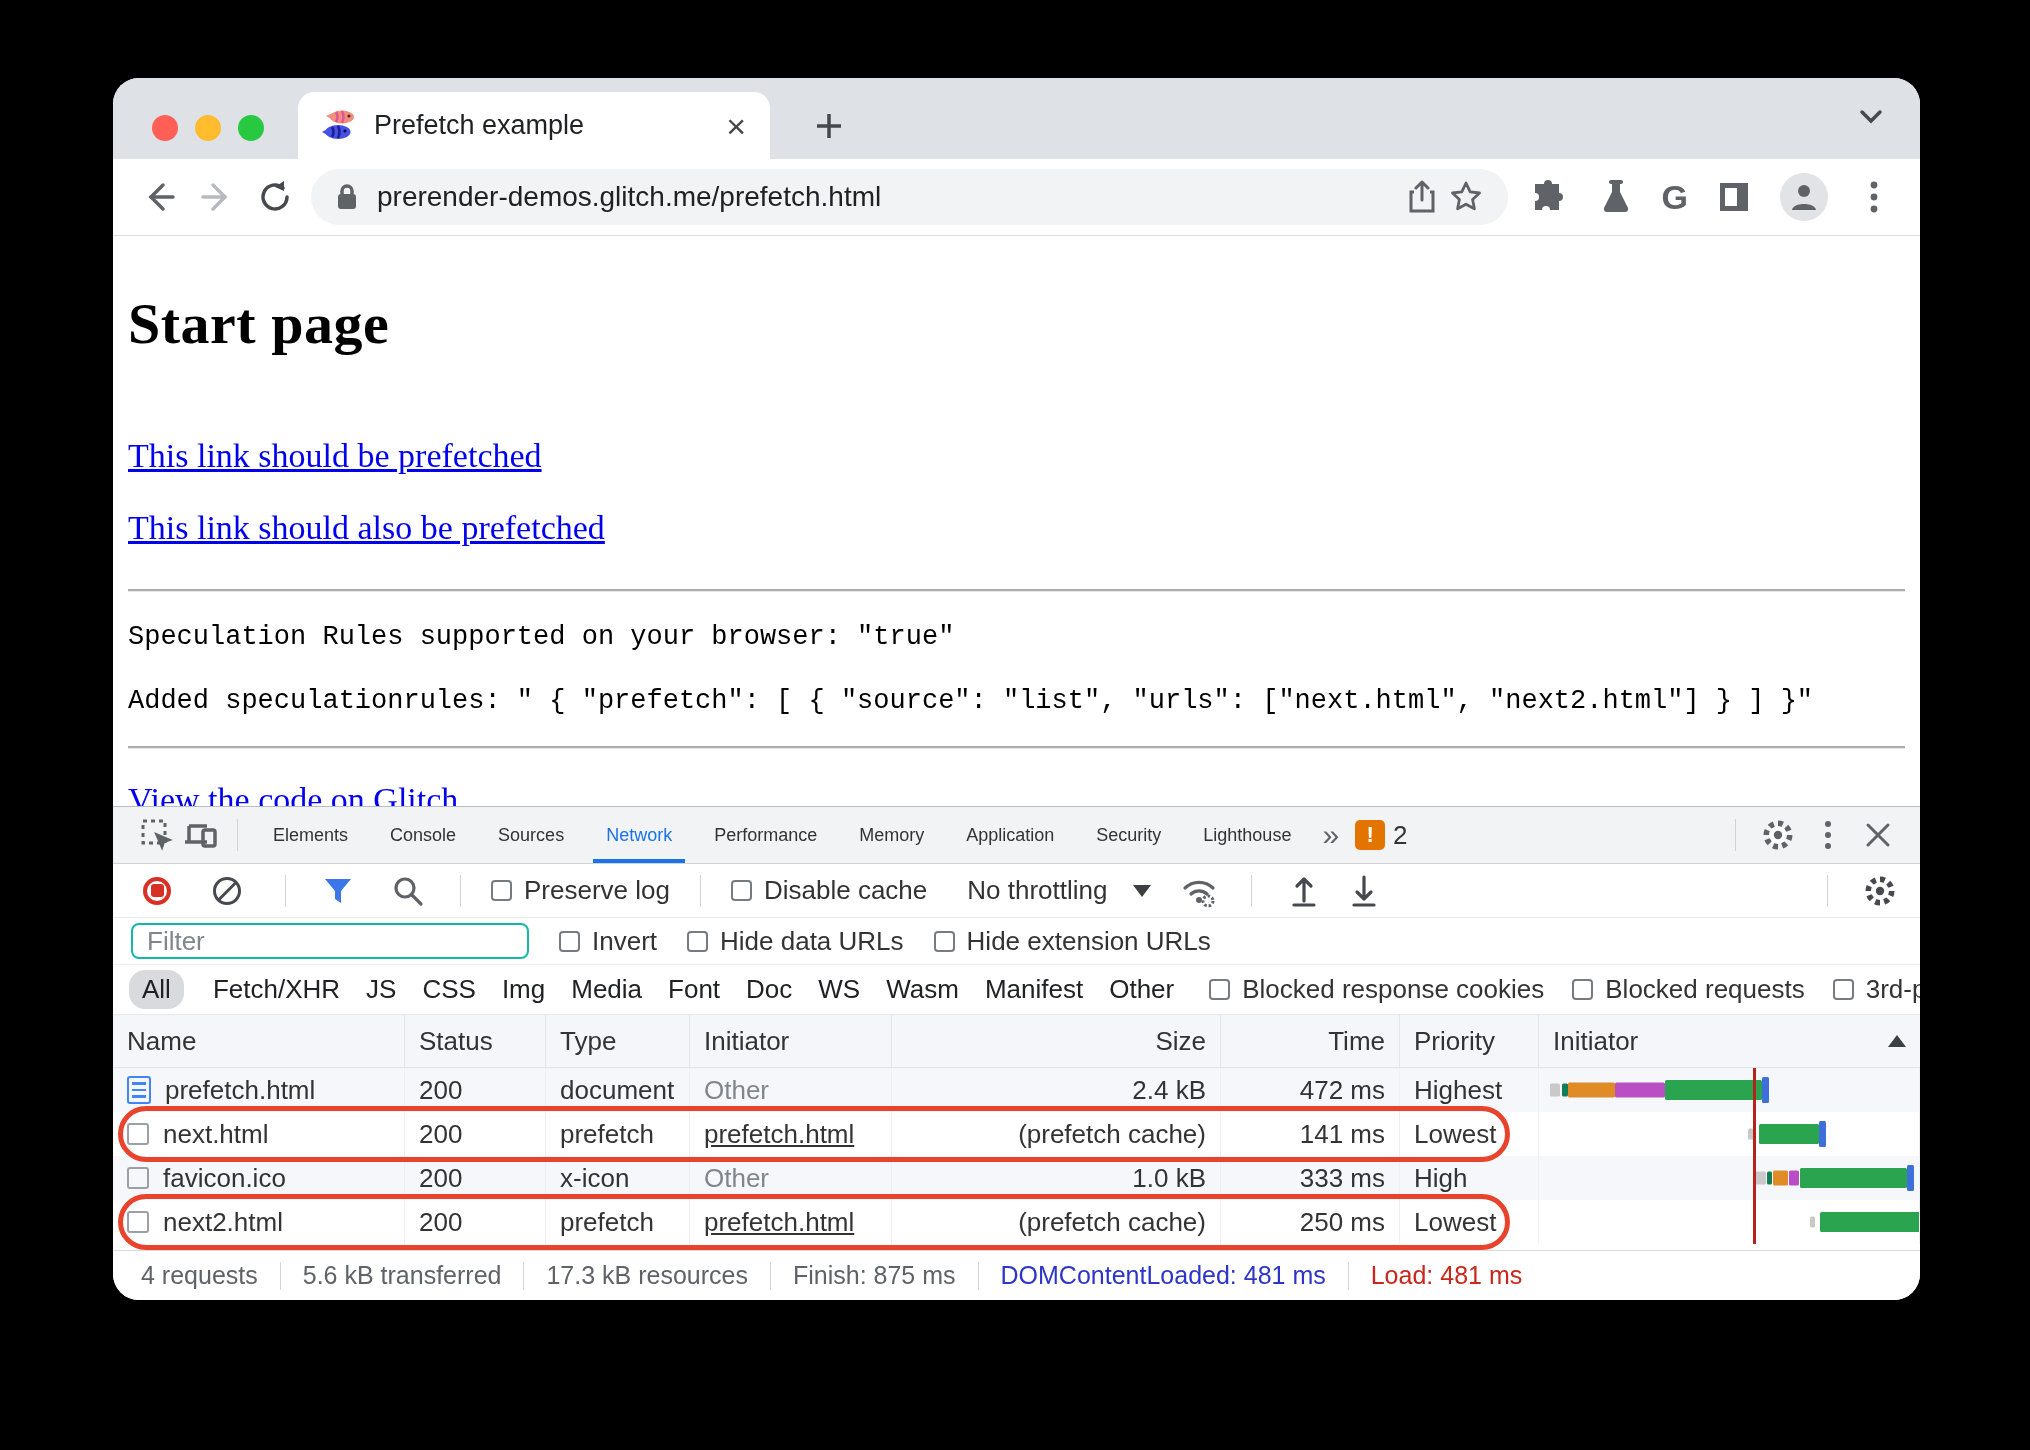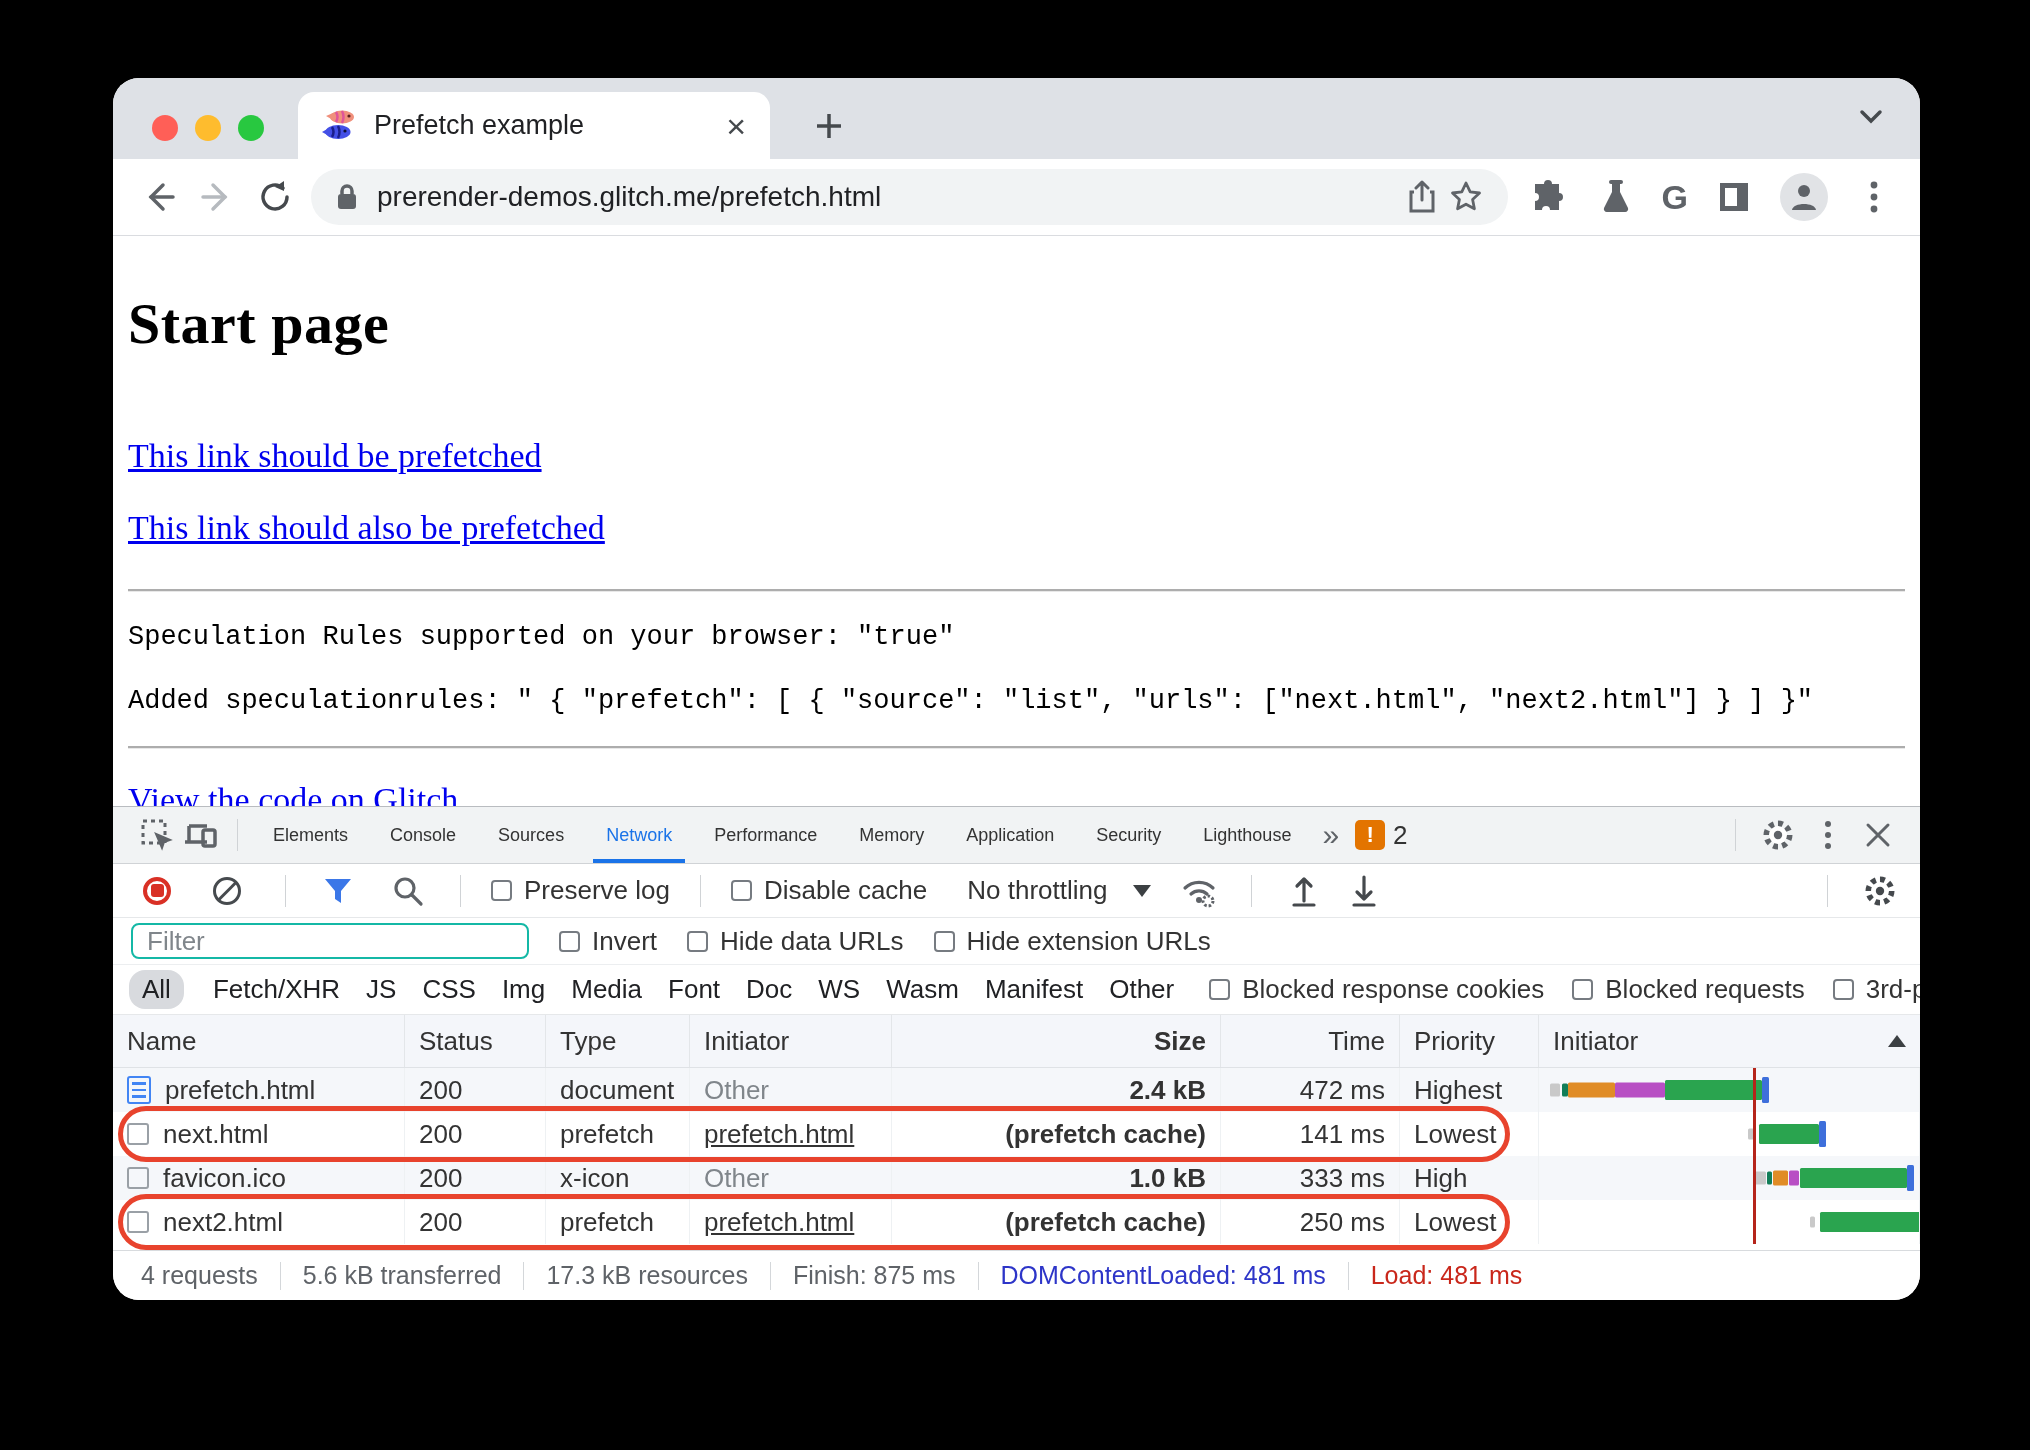--- a/index.html
+++ b/index.html
@@ -92,21 +92,21 @@
   .pill { padding:4px 13px; white-space:nowrap; color:#202124; }
   .pill.active { background:#d8dade; border-radius:16px; }
   .pill-sep { width:1px; height:30px; background:#d0d3d6; margin:0 8px; }
   .pill-cbs { display:flex; align-items:center; gap:28px; margin-left:22px; }
 
   .dt-table { position:relative; flex:none; }
   .thead { height:53px; background:#f4f6fa; display:flex; align-items:center; border-bottom:1px solid #dfe2e6; }
   .th, .td { height:100%; display:flex; align-items:center; padding:0 14px; border-right:1px solid #e3e6e9;
              white-space:nowrap; overflow:hidden; flex:none; }
   .c-name { width:292px; } .c-status { width:141px; } .c-type { width:144px; } .c-init { width:202px; }
-  .c-size { width:329px; justify-content:flex-end;font-weight:bold; } .c-time { width:179px; justify-content:flex-end; }
+  .c-size { width:329px; justify-content:flex-end; } .c-time { width:179px; justify-content:flex-end; }
   .c-prio { width:139px; } .c-water { flex:1; border-right:none; position:relative; }
   .sort-arrow { position:absolute; right:14px; width:0; height:0; border-left:9px solid transparent;
                 border-right:9px solid transparent; border-bottom:12px solid #3c4043; }
   .rows { position:relative; }
   .row { height:44px; display:flex; align-items:center; }
   .row.alt { background:#f5f7fa; }
   .row .td { border-right:1px solid #eef1f3; }
   .doc-icon { width:24px; height:28px; border:2px solid #4285f4; border-radius:3px; margin-right:14px;
               display:flex; flex-direction:column; justify-content:space-evenly; padding:0 3px; flex:none; }
   .doc-icon i { height:2.5px; background:#4285f4; display:block; }

